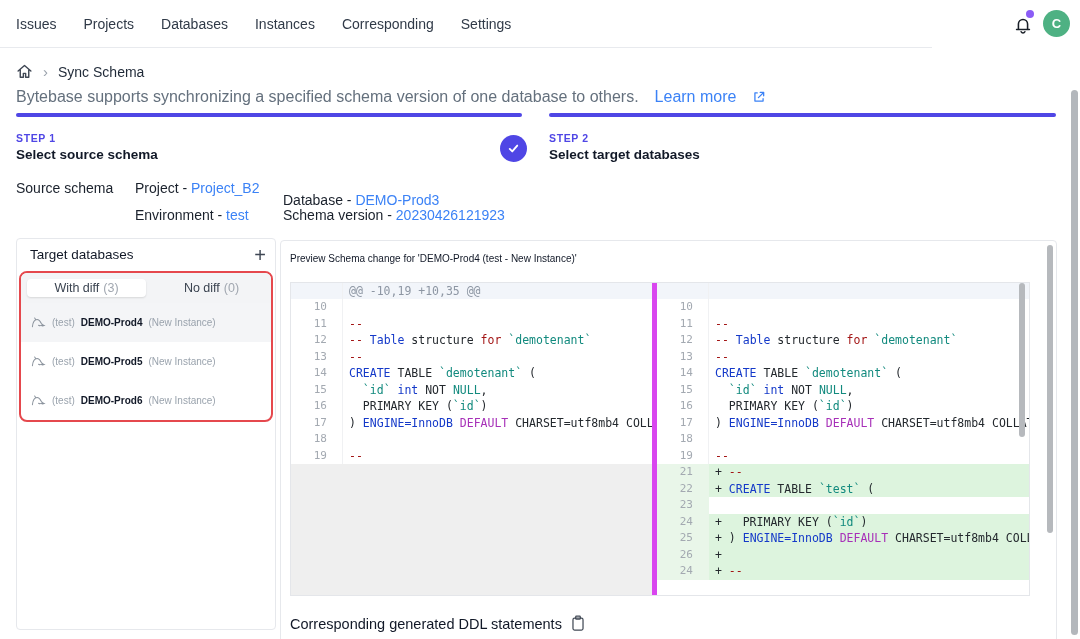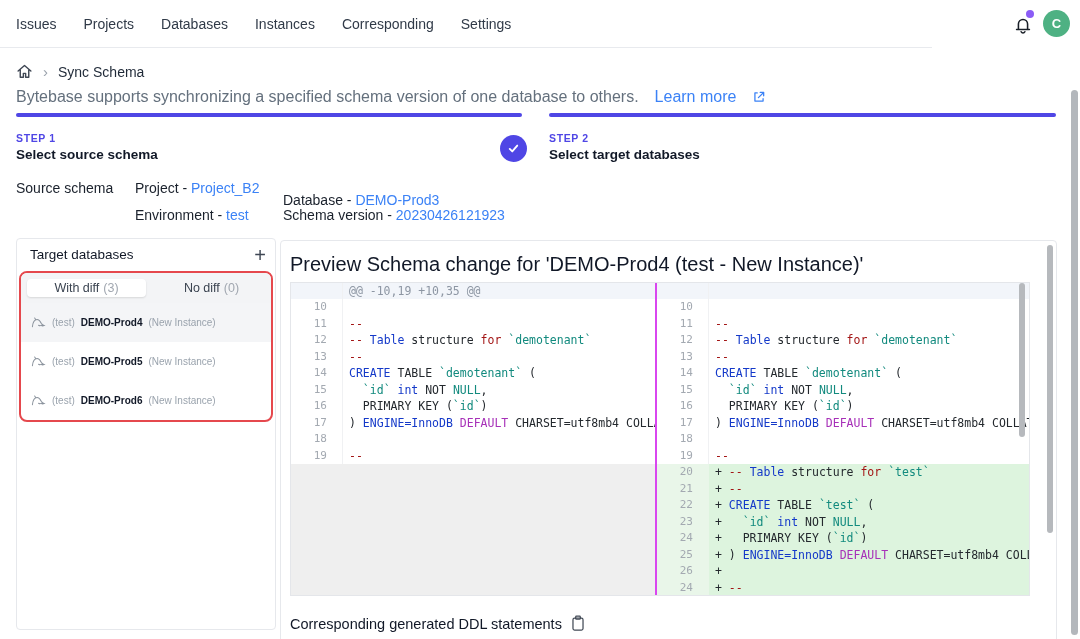--- a/index.html
+++ b/index.html
@@ -55,30 +55,30 @@
   .tab .cnt{color:#a1a7b0}
   .tab.active{background:#fff;border-radius:4px;margin:6px;box-shadow:0 1px 2px rgba(0,0,0,.12);font-weight:500}
   .db-item{height:39px;display:flex;align-items:center;padding:0 10px;gap:6px;font-size:10px;cursor:pointer;white-space:nowrap}
   .db-item.selected{background:#f4f5f7}
   .db-dim{color:#9aa3ad}
   .db-name{color:#111827;font-weight:700}
 
   
   .right-card{position:absolute;left:280px;top:240px;width:777px;height:420px;
               border:1px solid #e6e8ec;border-radius:4px;background:#fff}
-  .rc-title{position:absolute;left:9px;top:12px;font-size:20px;color:#111827}
+  .rc-title{position:absolute;left:9px;top:12px;font-size:10px;color:#111827}
   .ddl-row{position:absolute;left:9px;top:374px;display:flex;align-items:center;gap:8px}
   .ddl-title{font-size:14.5px;color:#111827}
   .copy-btn{cursor:pointer}
 
   
   .editor{position:absolute;left:9px;top:41px;width:740px;height:314px;border:1px solid #e4e6ea;
           display:flex;font-family:"DejaVu Sans Mono",monospace;font-size:11.5px;line-height:16.5px;background:#fff}
   .pane{position:relative;height:100%;overflow:hidden}
-  .pane-left{width:366px;border-right:2px solid #d946ef}
+  .pane-left{width:366px;border-right:5px solid #d946ef}
   .pane-right{width:372px}
   .dhead{height:16px;background:var(--hdrbg);color:#8d96a3;white-space:pre;display:flex}
   .dhead .gut{background:var(--hdrbg)}
   .drow{display:flex;height:16.5px;white-space:pre}
   .gut{width:52px;flex:none;text-align:right;padding-right:15px;color:#a3a9b1;font-size:11px;
        border-right:1px solid #f0f1f3}
   .code{flex:1;padding-left:6px;overflow:hidden}
   .drow.add .gut{background:var(--addgut);border-right-color:var(--addgut)}
   .drow.add .code{background:var(--addbg)}
   .filler{position:absolute;left:0;right:0;bottom:0;height:131px;background:var(--filler)}
@@ -244,24 +244,23 @@
           <div class="drow"><span class="gut">10</span><span class="code"></span></div>
           <div class="drow"><span class="gut">11</span><span class="code"><span class="tk-c">--</span></span></div>
           <div class="drow"><span class="gut">12</span><span class="code"><span class="tk-c">--</span><span class="tk-k"> Table</span><span class="tk-t"> structure</span><span class="tk-c"> for</span><span class="tk-s"> `demotenant`</span></span></div>
           <div class="drow"><span class="gut">13</span><span class="code"><span class="tk-c">--</span></span></div>
           <div class="drow"><span class="gut">14</span><span class="code"><span class="tk-k">CREATE</span><span class="tk-t"> TABLE</span><span class="tk-s"> `demotenant`</span><span class="tk-t"> (</span></span></div>
           <div class="drow"><span class="gut">15</span><span class="code"><span class="tk-t">  </span><span class="tk-s">`id`</span><span class="tk-k"> int</span><span class="tk-t"> NOT</span><span class="tk-s"> NULL</span><span class="tk-t">,</span></span></div>
           <div class="drow"><span class="gut">16</span><span class="code"><span class="tk-t">  PRIMARY KEY (</span><span class="tk-s">`id`</span><span class="tk-t">)</span></span></div>
           <div class="drow"><span class="gut">17</span><span class="code"><span class="tk-t">) </span><span class="tk-k">ENGINE=InnoDB</span><span class="tk-m"> DEFAULT</span><span class="tk-t"> CHARSET=utf8mb4 COLLATE</span></span></div>
           <div class="drow"><span class="gut">18</span><span class="code"></span></div>
           <div class="drow"><span class="gut">19</span><span class="code"><span class="tk-c">--</span></span></div>
-          <div class="drow add"><span class="gut">20</span><span class="code"><span class="tk-t">+ </span><span class="tk-c">--</span><span class="tk-k"> Table</span><span class="tk-t"> structure</span><span class="tk-c"> for</span><span class="tk-s"> `test`</span></span></div>
           <div class="drow add"><span class="gut">21</span><span class="code"><span class="tk-t">+ </span><span class="tk-c">--</span></span></div>
           <div class="drow add"><span class="gut">22</span><span class="code"><span class="tk-t">+ </span><span class="tk-k">CREATE</span><span class="tk-t"> TABLE</span><span class="tk-s"> `test`</span><span class="tk-t"> (</span></span></div>
-          <div class="drow add"><span class="gut">23</span><span class="code"><span class="tk-t">+   </span><span class="tk-s">`id`</span><span class="tk-k"> int</span><span class="tk-t"> NOT</span><span class="tk-s"> NULL</span><span class="tk-t">,</span></span></div>
+          <div class="drow add"><span class="gut">23</span></div>
           <div class="drow add"><span class="gut">24</span><span class="code"><span class="tk-t">+   PRIMARY KEY (</span><span class="tk-s">`id`</span><span class="tk-t">)</span></span></div>
           <div class="drow add"><span class="gut">25</span><span class="code"><span class="tk-t">+ ) </span><span class="tk-k">ENGINE=InnoDB</span><span class="tk-m"> DEFAULT</span><span class="tk-t"> CHARSET=utf8mb4 COLLATE</span></span></div>
           <div class="drow add"><span class="gut">26</span><span class="code"><span class="tk-t">+</span></span></div>
           <div class="drow add"><span class="gut">24</span><span class="code"><span class="tk-t">+ </span><span class="tk-c">--</span></span></div>
         </div>
     </div>
   </div>
 
   <div class="ddl-row">
     <span class="ddl-title">Corresponding generated DDL statements</span>

